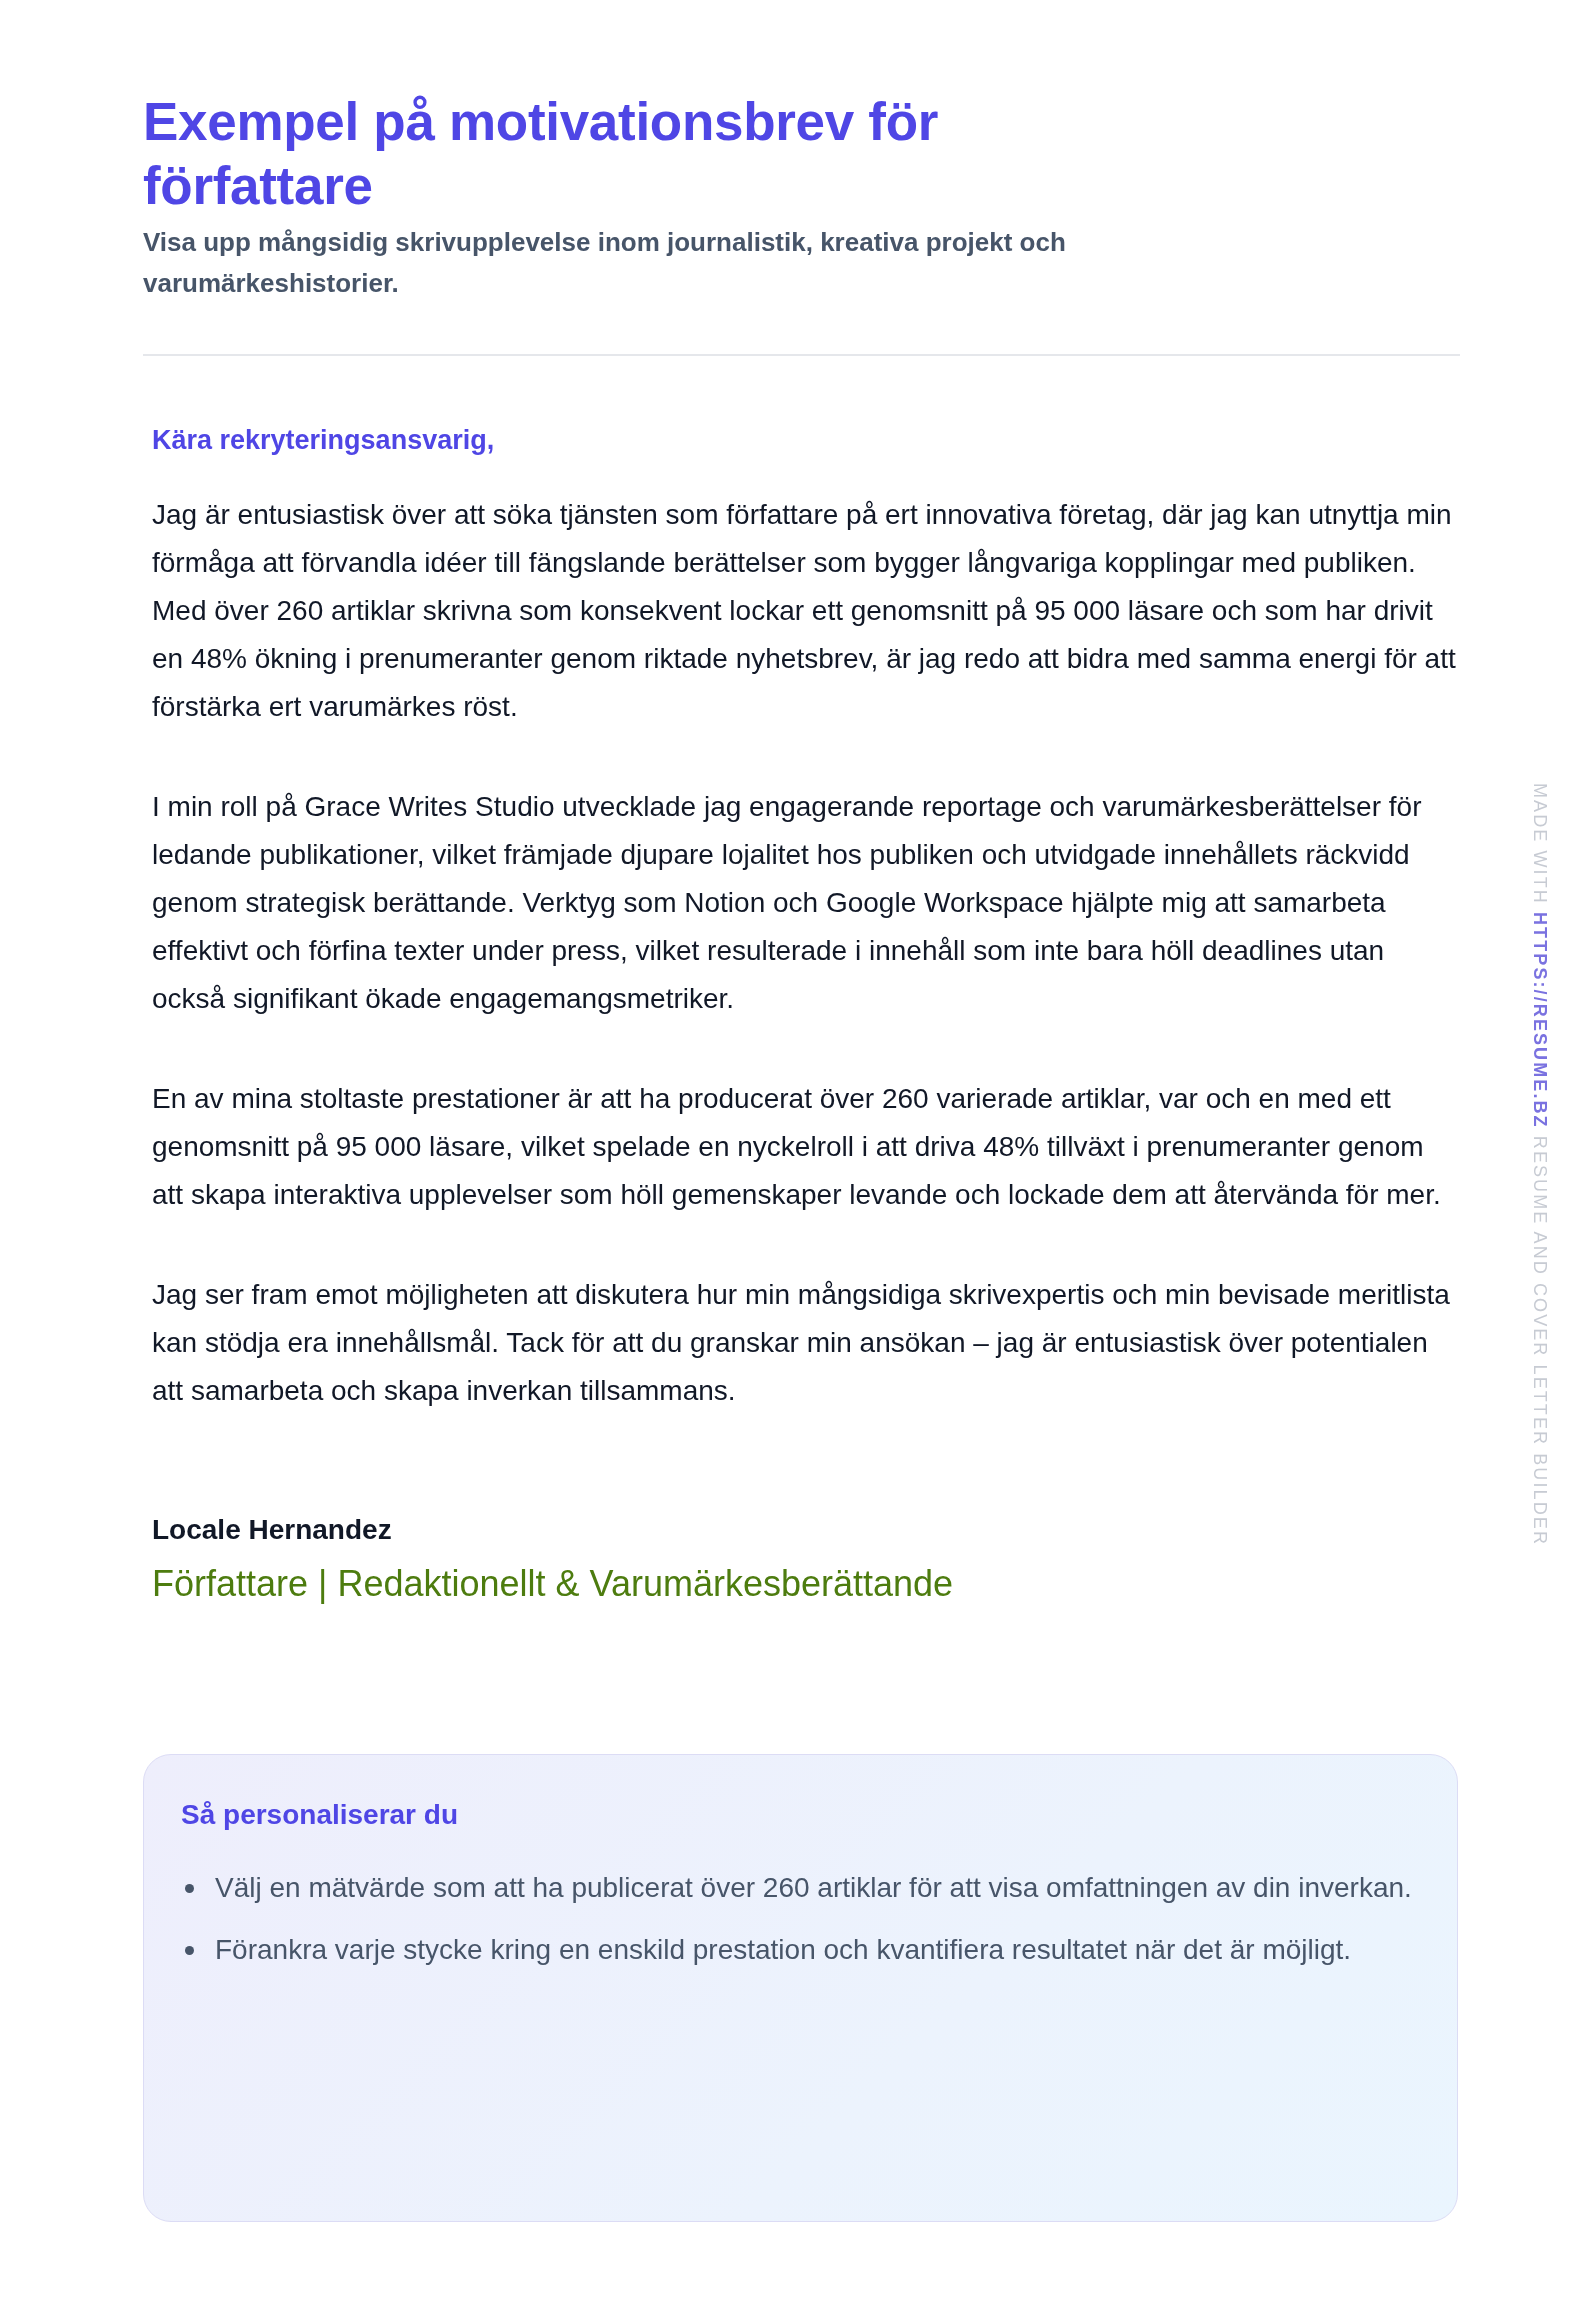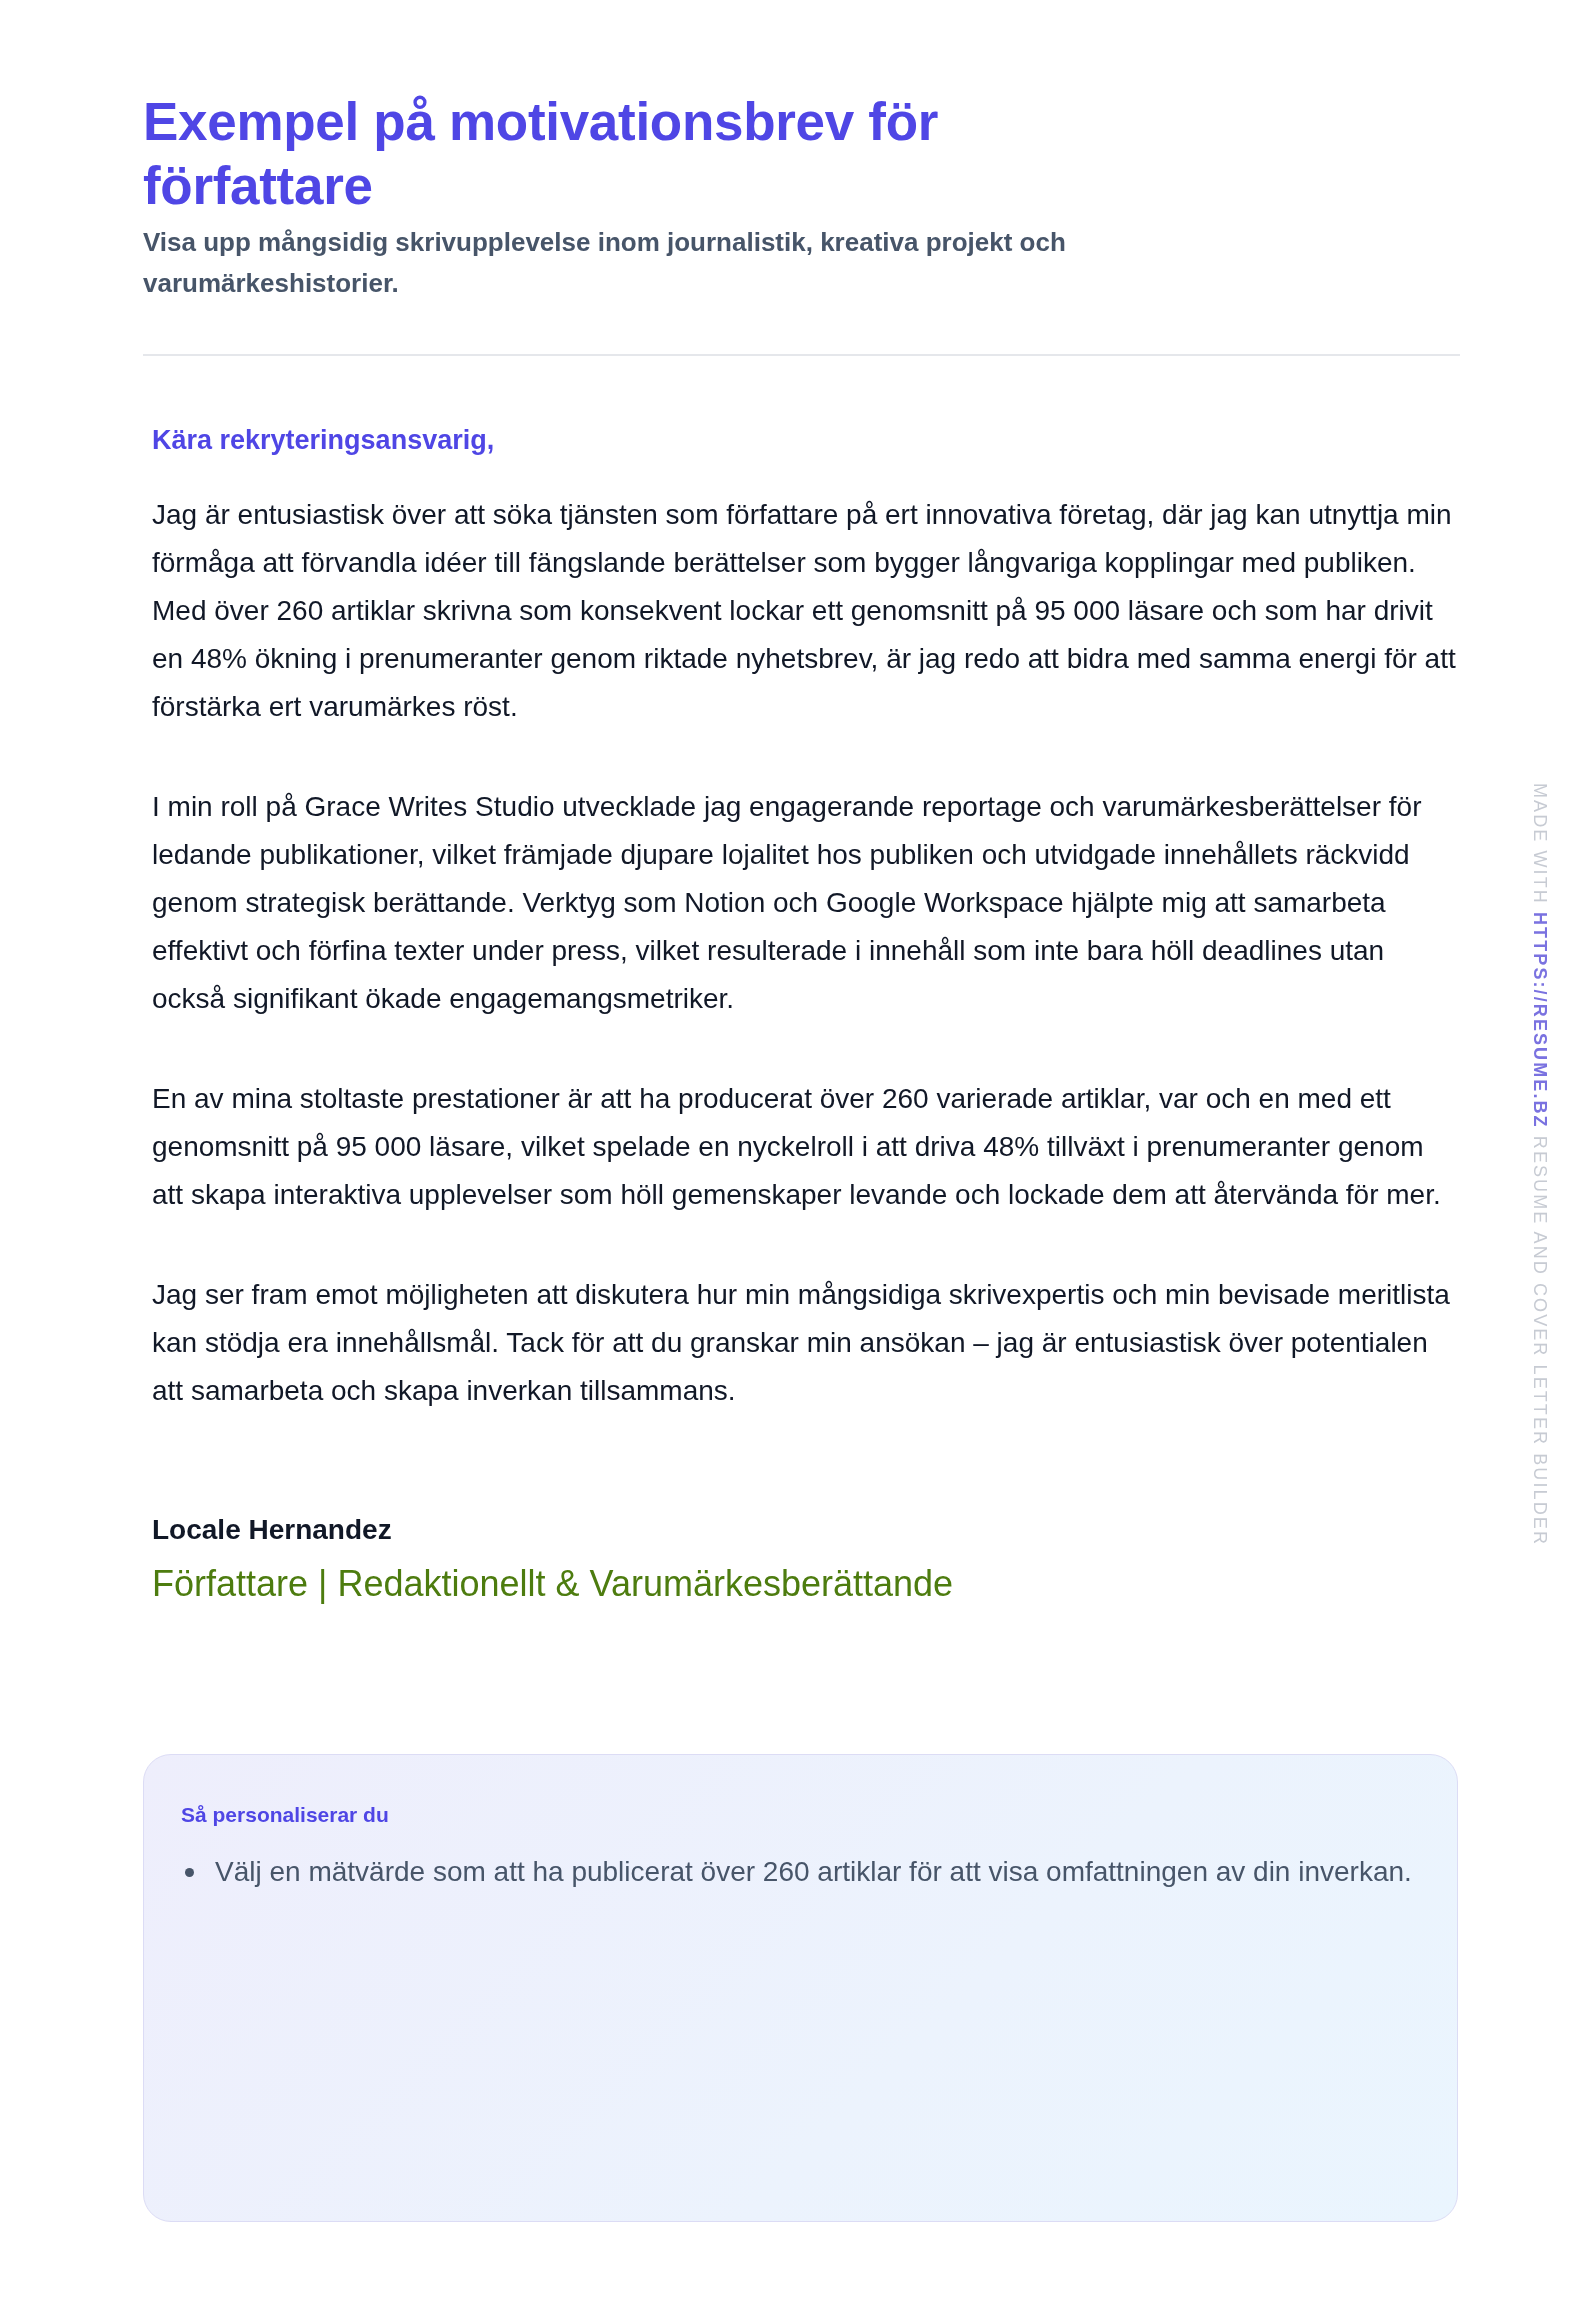--- a/index.html
+++ b/index.html
@@ -101,22 +101,22 @@
     top: 1754px;
     width: 1315px;
     height: 468px;
     box-sizing: border-box;
     border: 1.9px solid #dcdcf5;
     border-radius: 28px;
     background: linear-gradient(135deg, #eeeefc 0%, #ecf3fd 60%, #eaf5fe 100%);
     padding: 39px 37px 37px 37px;
   }
   .tips-title {
-    margin: 0 0 12px 0;
-    font-size: 21px;
+    margin: 0 0 28px 0;
+    font-size: 28px;
     line-height: 41px;
     font-weight: 700;
     color: #4f46e5;
   }
   .tips-list {
     list-style: none;
     margin: 0;
     padding: 0;
   }
   .tips-item {
@@ -179,20 +179,24 @@
   </div>
 </div>
 
 <div class="tips">
   <h3 class="tips-title">Så personaliserar du</h3>
   <ul class="tips-list">
     <li class="tips-item">
       <span class="bullet"></span>
       <span>Välj en mätvärde som att ha publicerat över 260 artiklar för att visa omfattningen av din inverkan.</span>
     </li>
+    <li class="tips-item">
+      <span class="bullet"></span>
+      <span>Förankra varje stycke kring en enskild prestation och kvantifiera resultatet när det är möjligt.</span>
+    </li>
   </ul>
 </div>
 
 <div class="watermark">
   <span>MADE WITH</span>
   <span class="wm-link">HTTPS://RESUME.BZ</span>
   <span>RESUME AND COVER LETTER BUILDER</span>
 </div>
 
 

